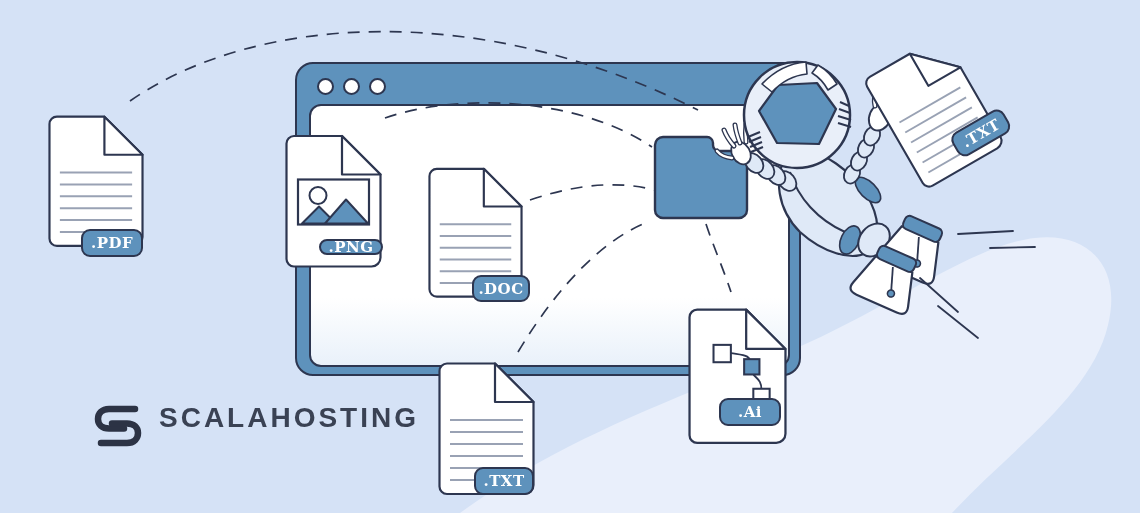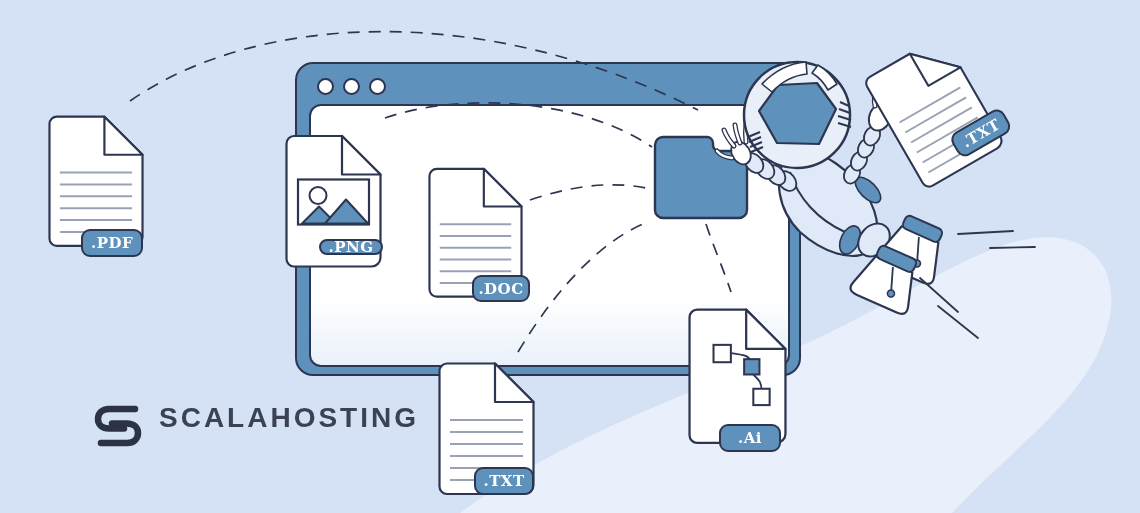--- a/index.html
+++ b/index.html
@@ -218,21 +218,21 @@
 
   <div class="file" style="left:688px;top:308px;width:99px;height:160px">
     <svg width="99" height="136" viewBox="0 0 97 133">
       <path d="M9,1.5 H57 L95.5,40 V123 a9,9 0 0 1 -9,9 H9 a7.5,7.5 0 0 1 -7.5,-7.5 V9 A7.5,7.5 0 0 1 9,1.5 Z" fill="#fff" stroke="#2d3650" stroke-width="2.2" stroke-linejoin="round"></path>
       <path d="M57,1.5 V40 H95.5 Z" fill="#fff" stroke="#2d3650" stroke-width="2.2" stroke-linejoin="round"></path>
       <path d="M42,44 C54,46 62,45 62,57 C62,70 72,66 72,80" fill="none" stroke="#2d3650" stroke-width="1.8"></path>
       <rect x="25" y="36" width="17" height="17" fill="#fff" stroke="#2d3650" stroke-width="2"></rect>
       <rect x="55" y="50" width="15" height="15" fill="#5e92bc" stroke="#2d3650" stroke-width="2"></rect>
       <rect x="64" y="79" width="16" height="16" fill="#fff" stroke="#2d3650" stroke-width="2"></rect>
     </svg>
-    <div class="badge" style="left:31px;top:116px;width:62px;height:28px">.Ai</div>
+    <div class="badge" style="left:31px;top:90px;width:62px;height:28px">.Ai</div>
   </div>
 
   <div class="file file-held" style="left:886px;top:48px;width:96px;height:128px">
     <svg width="96" height="128" viewBox="0 0 97 133">
       <path d="M9,1.5 H57 L95.5,40 V123 a9,9 0 0 1 -9,9 H9 a7.5,7.5 0 0 1 -7.5,-7.5 V9 A7.5,7.5 0 0 1 9,1.5 Z" fill="#fff" stroke="#2d3650" stroke-width="2.2" stroke-linejoin="round"></path>
       <path d="M57,1.5 V40 H95.5 Z" fill="#fff" stroke="#2d3650" stroke-width="2.2" stroke-linejoin="round"></path>
       <g stroke="#99a2b4" stroke-width="2">
         <path d="M12,58 H85"></path>
           <path d="M12,70 H85"></path>
           <path d="M12,82 H85"></path>

